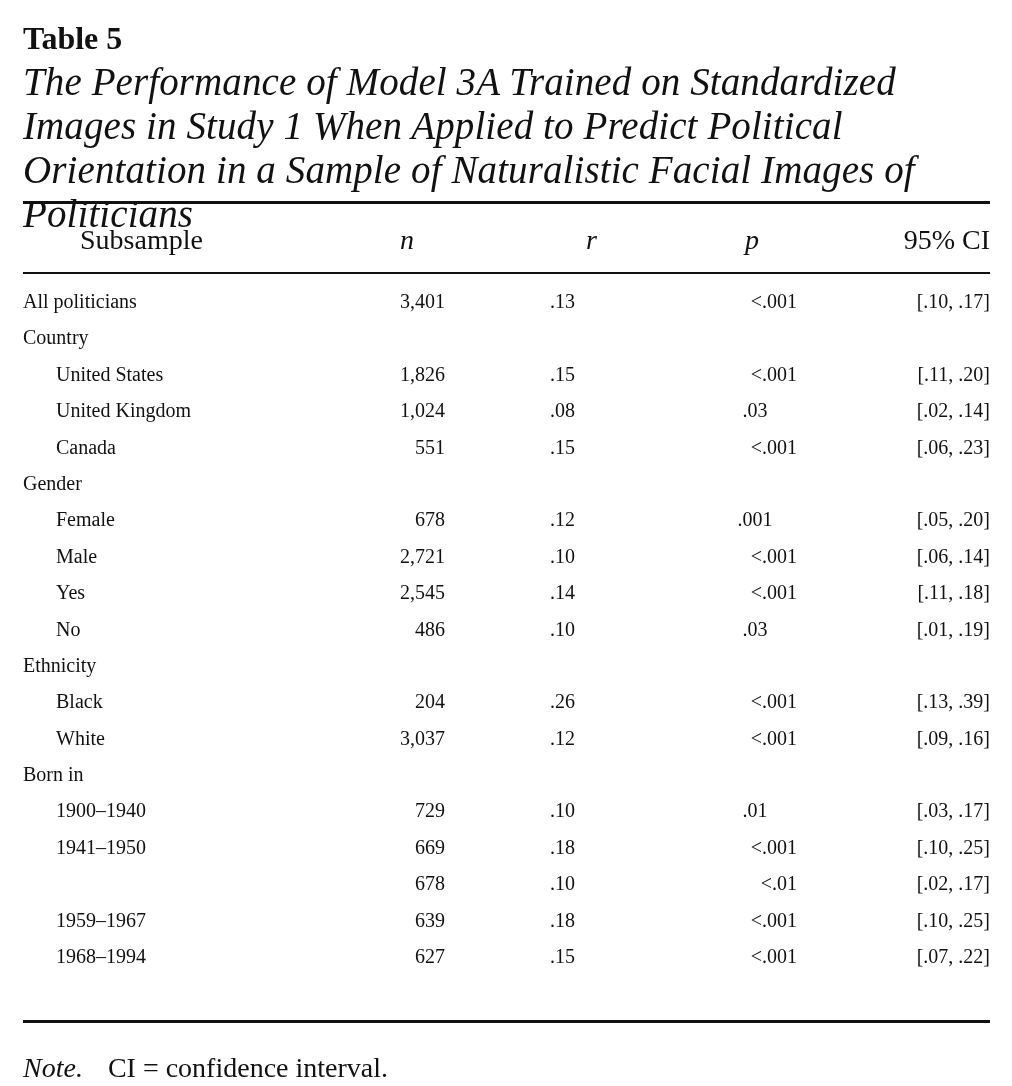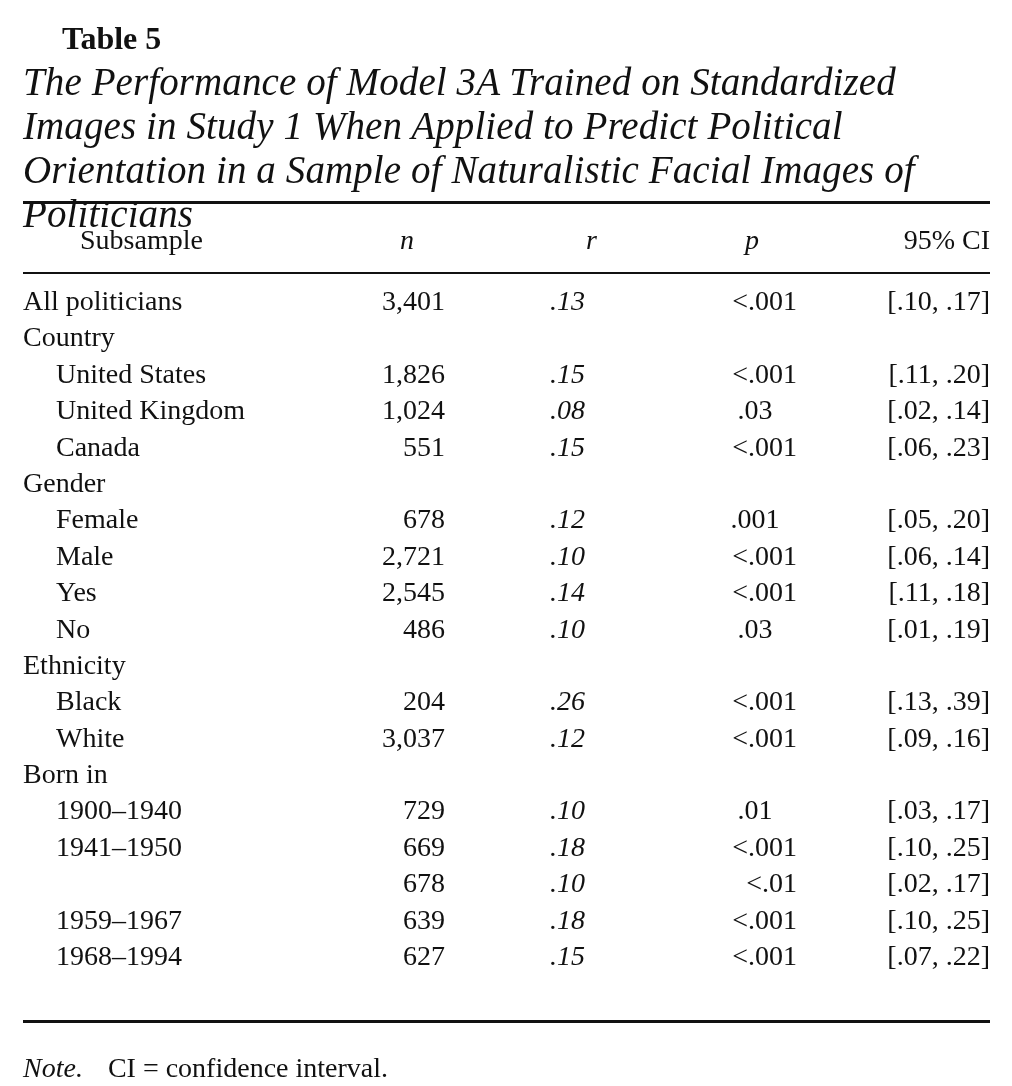--- a/index.html
+++ b/index.html
@@ -5,45 +5,45 @@
   html, body { margin: 0; padding: 0; background: #ffffff; }
   body {
     width: 1012px; height: 1086px; overflow: hidden;
     font-family: "Liberation Serif", "DejaVu Serif", serif;
     color: #111111;
     position: relative;
   }
   .wrap { position: absolute; left: 23px; top: 0; width: 967px; }
   .table-label {
     position: absolute; top: 18px; left: 0;
-    font-weight: bold; font-size: 32px; line-height: 40px; margin-left: 39px;
+    font-weight: bold; font-size: 32px; line-height: 40px;
   }
   .caption {
     position: absolute; top: 60px; left: 0; width: 975px;
     font-style: italic; font-size: 39px; line-height: 44px;
     letter-spacing: 0.1px;
   }
   .rule-thick { position: absolute; left: 0; width: 967px; height: 3px; background: #111; }
   .rule-top { top: 201px; }
   .rule-mid { top: 272px; height: 2px; }
   .rule-bottom { top: 1020px; height: 3px; }
   .hdr { position: absolute; top: 222px; font-size: 28px; line-height: 36px; }
   .hdr.sub { left: 57px; }
   .hdr.n { left: 377px; font-style: italic; }
   .hdr.r { left: 563px; font-style: italic; }
   .hdr.p { left: 722px; font-style: italic; }
   .hdr.ci { right: 0; }
   .rows { position: absolute; top: 283px; left: 0; width: 967px; }
   .row {
-    position: relative; height: 36.4px; font-size: 28px; line-height: 36px;
+    position: relative; height: 36.4px; font-size: 20px; line-height: 36px;
   }
   .row .c-label { position: absolute; left: 0; white-space: nowrap; }
   .row.indent .c-label { left: 33px; }
   .row .c-n { position: absolute; right: 545px; text-align: right; }
-  .row .c-r { position: absolute; left: 527px; font-style: italic; }
+  .row .c-r { position: absolute; left: 527px; }
   .row .c-p { position: absolute; left: 690px; width: 84px; text-align: right; }
   .row .c-p.center { text-align: center; }
   .row .c-ci { position: absolute; right: 0; text-align: right; margin-left: 44px; }
   .note {
     position: absolute; top: 1038px; left: 0; font-size: 28px; line-height: 36px; margin-top: 12px;
   }
   .note .note-label { font-style: italic; margin-right: 18px; }
 </style>
 </head>
 <body>

